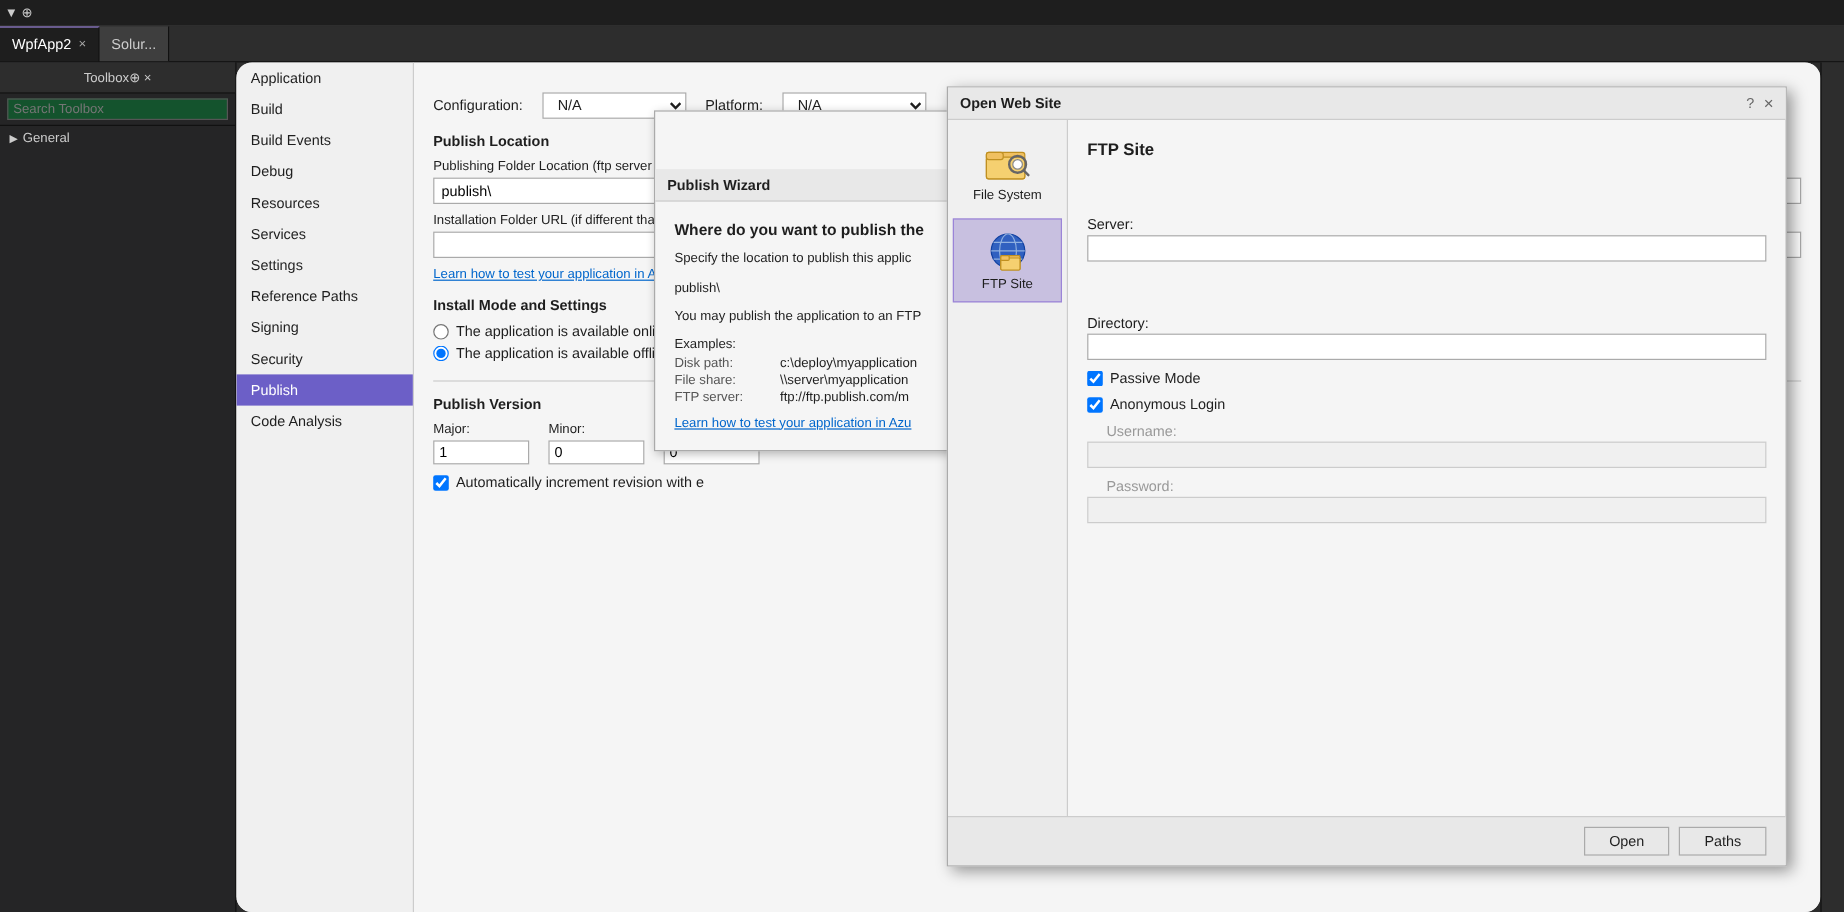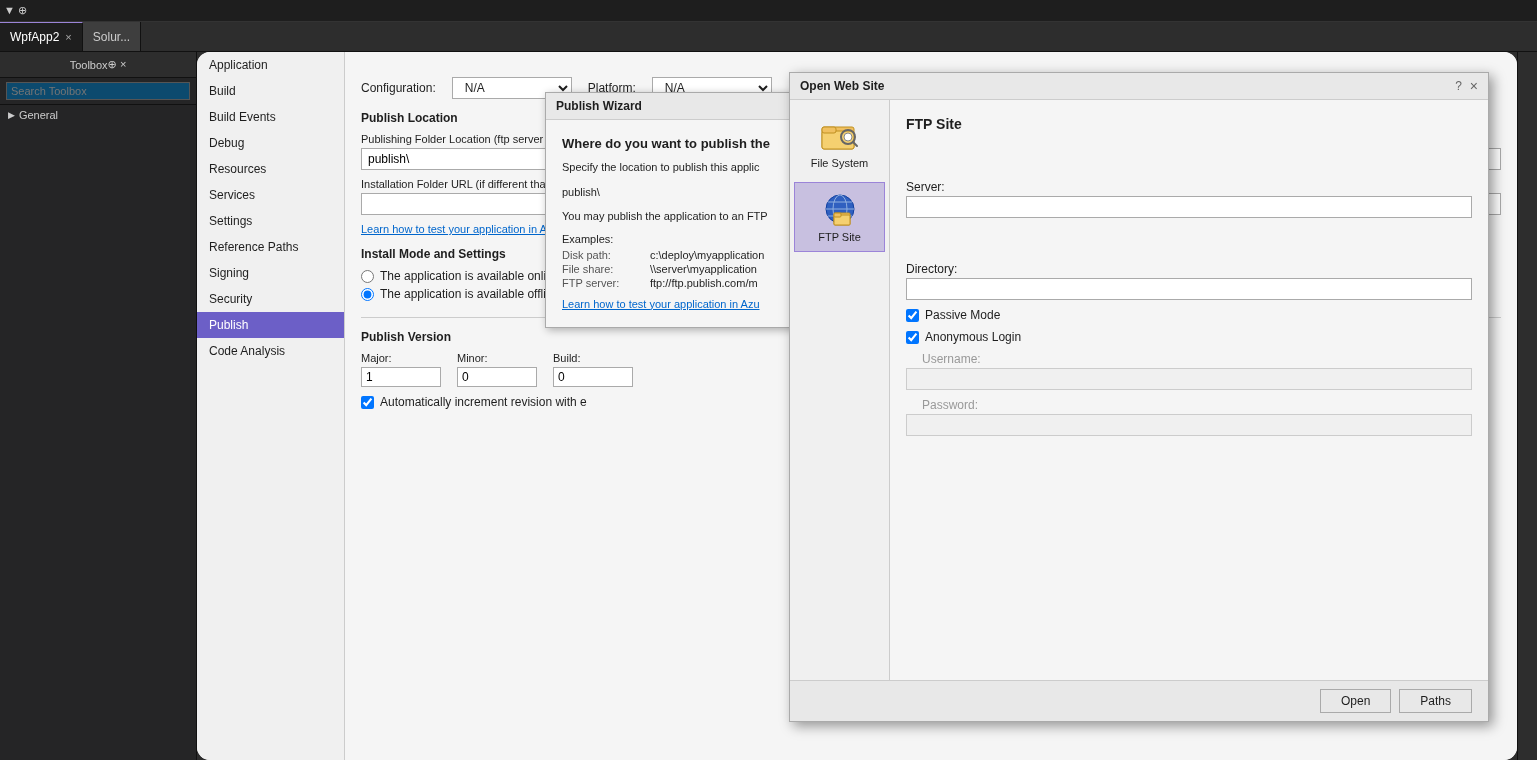--- a/index.html
+++ b/index.html
@@ -53,21 +53,21 @@
     .version-fields { display: flex; gap: 16px; margin-top: 6px; }
     .version-field { display: flex; flex-direction: column; gap: 3px; }
     .version-field label { font-size: 11px; color: #1e1e1e; }
     .version-field input { width: 80px; border: 1px solid #aaa; padding: 2px 4px; font-size: 12px; }
     .checkbox-row { display: flex; align-items: center; gap: 6px; font-size: 12px; color: #1e1e1e; margin-top: 8px; }
 
     
     .overlay-container { position: absolute; top: 0; left: 0; right: 0; bottom: 0; }
     
     .publish-wizard { position: absolute; top: 40px; left: 200px; width: 420px; background: #f5f5f5; border: 1px solid #aaa; box-shadow: 2px 2px 8px rgba(0,0,0,0.3); z-index: 10; }
-    .wizard-header { background: #e8e8e8; padding: 6px 10px; font-size: 12px; font-weight: bold; color: #1e1e1e; border-bottom: 1px solid #ccc; }
+    .wizard-header { background: #e8e8e8; padding: 6px 10px; font-size: 12px; font-weight: bold; color: #1e1e1e; border-bottom: 1px solid #ccc; margin-top: 48px; }
     .wizard-content { padding: 16px; }
     .wizard-subtitle { font-size: 13px; font-weight: bold; color: #1e1e1e; margin-bottom: 8px; }
     .wizard-text { font-size: 11px; color: #1e1e1e; margin-bottom: 8px; line-height: 1.5; }
     .wizard-examples { margin-bottom: 8px; }
     .wizard-example-title { font-size: 11px; color: #1e1e1e; margin-bottom: 4px; }
     .wizard-example-row { display: flex; gap: 8px; font-size: 11px; color: #1e1e1e; margin-bottom: 2px; }
     .wizard-example-key { width: 80px; color: #555; }
     .wizard-link { color: #0066cc; font-size: 11px; text-decoration: underline; cursor: pointer; }
 
     
@@ -121,21 +121,21 @@
 </div>
 
 <div class="main-container">
 
   <div class="toolbox-panel">
     <div class="toolbox-header">
       <span>Toolbox</span>
       <span>⊕ × </span>
     </div>
     <div class="toolbox-search">
-      <input type="text" style="width: 100%; background: #0c4a6e; border: 1px solid rgb(85, 85, 85); color: rgb(204, 204, 204); font-size: 11px; padding: 2px 4px; outline: none;" placeholder="Search Toolbox">
+      <input type="text" style="width: 100%; background: #14532d; border: 1px solid rgb(85, 85, 85); color: rgb(204, 204, 204); font-size: 11px; padding: 2px 4px; outline: none;" placeholder="Search Toolbox">
     </div>
     <div class="toolbox-general">
       <span class="triangle">▶</span>
       <span>General</span>
     </div>
   </div>
 
   <div class="content-area">
     <div class="project-settings">
 

